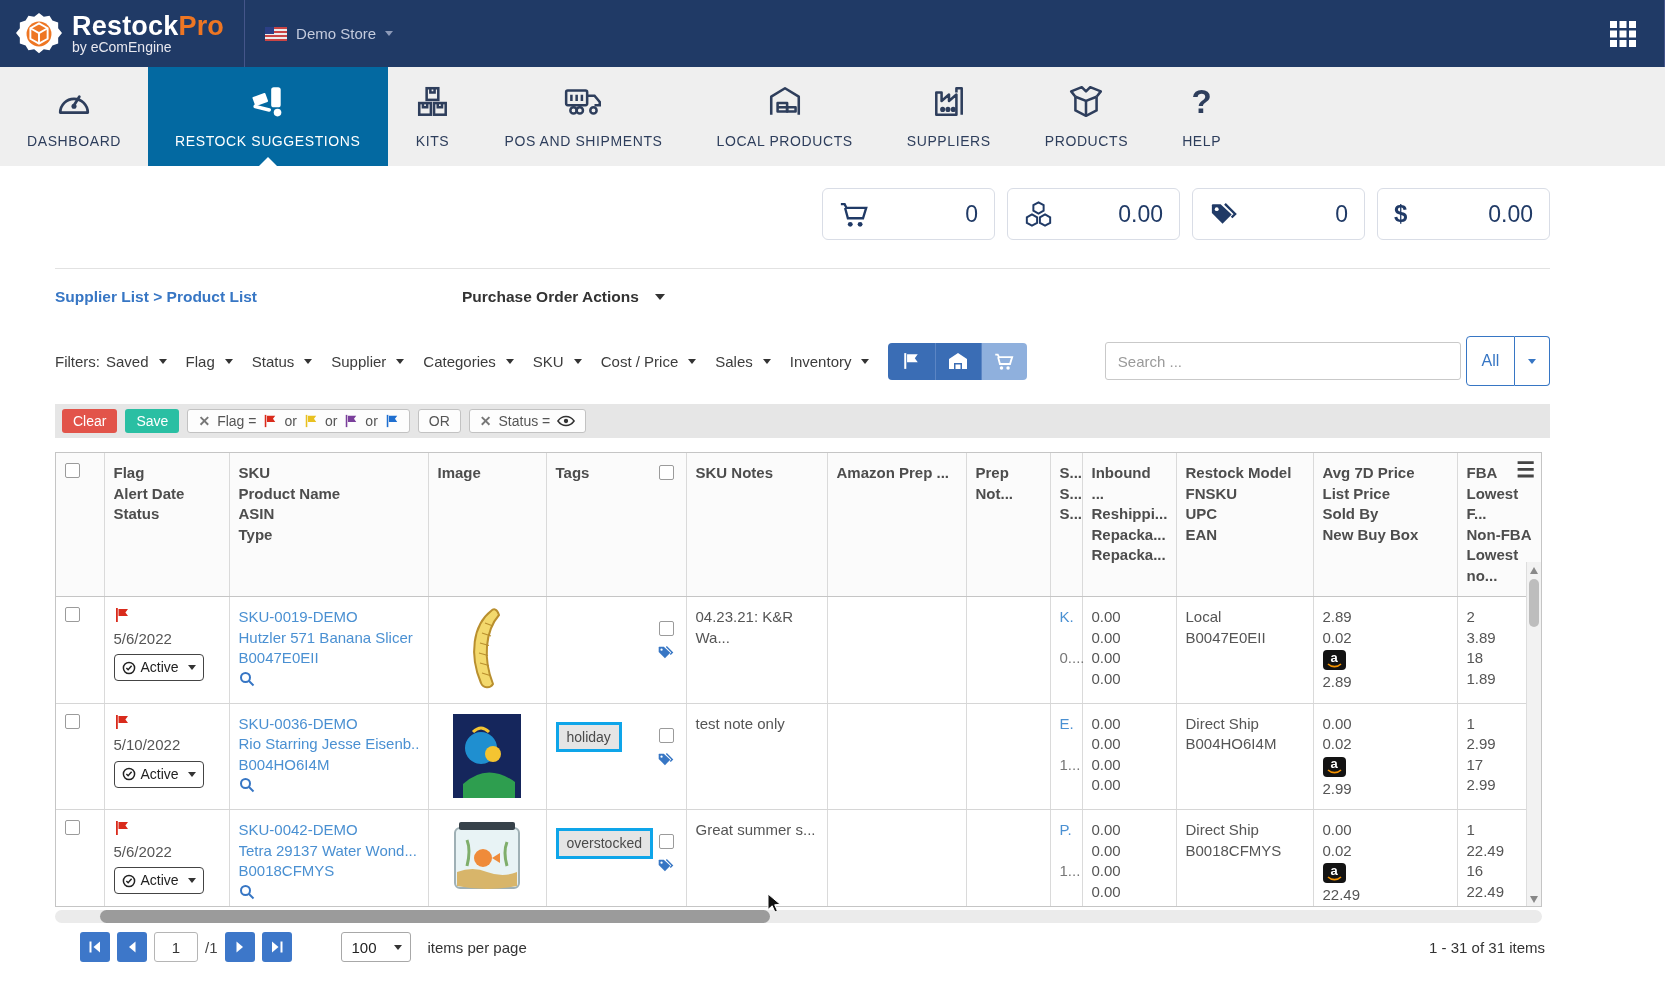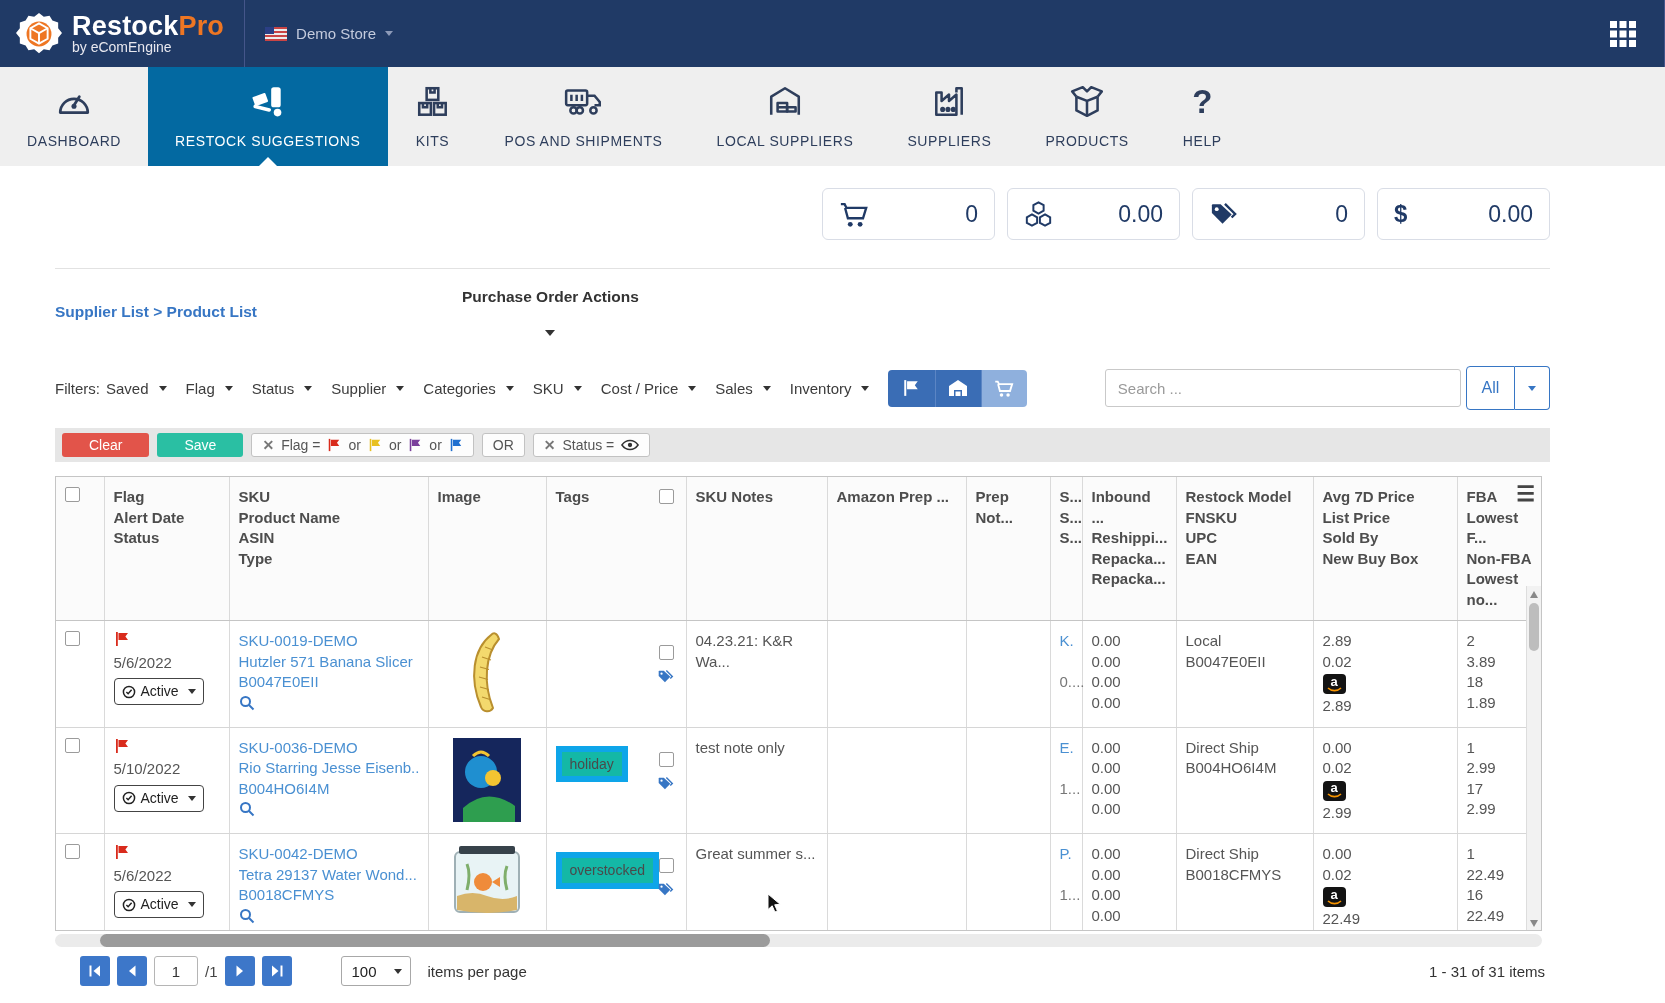--- a/index.html
+++ b/index.html
@@ -38,41 +38,41 @@
   .card { width:173px; height:52px; border:1px solid #d9dde6; border-radius:6px; display:flex; align-items:center; justify-content:space-between; padding:0 16px; color:#203a66; }
   .card .val { font-size:23px; }
   .card svg, .card .dollar { color:#203a66; }
   .dollar { font-size:24px; font-weight:bold; }
 
   .rule { border:none; border-top:1px solid #e2e2e2; margin-top:28px; }
 
   .crumb-row { margin-top:19px; display:flex; align-items:center; }
   .breadcrumb { font-size:15.5px; font-weight:bold; color:#3776c4; }
   .breadcrumb a { color:#3776c4; text-decoration:none; cursor:pointer; }
-  .po-actions { margin-left:205px; font-size:15.5px; font-weight:bold; color:#333; display:flex; align-items:center; gap:24px; cursor:pointer;flex-direction:column; }
+  .po-actions { margin-left:205px; font-size:15.5px; font-weight:bold; color:#333; display:flex; align-items:center; gap:16px; cursor:pointer; }
 
   .filters-row { margin-top:30px; display:flex; align-items:center; font-size:15px; color:#3c3c3c; }
   .f-label { margin-right:6px; }
   .f-dd { display:flex; align-items:center; gap:10px; margin-right:19px; cursor:pointer; white-space:nowrap; }
   .f-dd .caret { color:#333; }
 
   .view-group { margin-left:auto; display:flex; border-radius:4px; overflow:hidden; }
   .view-btn { width:52px; height:37px; background:#3a6db5; color:#fff; display:flex; align-items:center; justify-content:center; cursor:pointer; }
   .view-btn + .view-btn { border-left:1px solid #5b85c4; }
   .view-btn.lite { background:#8fb0dd; }
 
   .search-box { margin-left:78px; width:400px; height:38px; border:1px solid #c9c9c9; border-radius:3px; font-size:15px; padding-left:12px; color:#444; }
   .search-box::placeholder { color:#9a9a9a; }
-  .all-group { display:flex; margin-left:5px; height:44px; }
+  .all-group { display:flex; margin-left:5px; height:50px; }
   .all-btn { border:1px solid #3776c4; background:#fff; color:#3776c4; font-size:16px; width:49px; border-radius:4px 0 0 4px; cursor:pointer; }
   .all-caret { border:1px solid #3776c4; border-left:none; background:#fff; color:#3776c4; width:35px; border-radius:0 4px 4px 0; display:flex; align-items:center; justify-content:center; cursor:pointer; }
 
   
   .chipbar { margin-top:18px; background:#e6e6e6; padding:5px 7px; display:flex; align-items:center; gap:8px; }
-  .pill { border:none; border-radius:3px; color:#fff; font-size:14px; padding:4px 27px; cursor:pointer; font-family:inherit; }
+  .pill { border:none; border-radius:3px; color:#fff; font-size:14px; padding:4px 11px; cursor:pointer; font-family:inherit; }
   .pill.clear { background:#e2544a; }
   .pill.save { background:#2abfa3; }
   .chip { background:#fdfdfd; border:1px solid #c2c2c2; border-radius:3px; color:#555; font-size:14px; padding:3px 10px; display:flex; align-items:center; gap:7px; }
   .chip .x { color:#777; font-weight:bold; cursor:pointer; font-size:14px; }
   .mini-flag { display:inline-flex; }
 
   
   .table-wrap { position:relative; margin-top:14px; height:455px; overflow:hidden; border:1px solid #c5c5c5; width:1487px; }
   table { border-collapse:collapse; table-layout:fixed; width:1485px; font-size:15px; color:#555; }
   th, td { border-right:1px solid #dadada; vertical-align:top; padding:10px 9px; text-align:left; }
@@ -81,21 +81,21 @@
   tbody tr { height:103px; }
   tbody td { border-bottom:1px solid #d6d6d6; line-height:20.5px; }
   .cb { width:15px; height:15px; appearance:none; -webkit-appearance:none; border:1.6px solid #9b9b9b; border-radius:2px; background:#fff; cursor:pointer; display:inline-block; }
   a.tlink { color:#4a90d2; text-decoration:none; display:block; white-space:nowrap; overflow:hidden; cursor:pointer; }
   .flagcell .date { color:#555; }
   .status-sel { margin-top:5px; border:1px solid #444; border-radius:4px; width:90px; height:27px; display:flex; align-items:center; gap:5px; padding:0 7px; font-size:14px; color:#222; cursor:pointer; background:#fff; }
   .status-sel .sc { margin-left:auto; color:#333; }
   .mag { color:#3776c4; display:inline-block; margin-top:2px; cursor:pointer; }
   .thumb { display:flex; justify-content:center; }
   .tagcell { position:relative; }
-  .tagchip { display:inline-block; background:#14b8a6; border:6px solid #0ea5e9; color:#4a4a4a; font-size:14px; padding:2px 8px; margin-top:8px; }
+  .tagchip { display:inline-block; background:#e5e5e5; border:3px solid #0ea5e9; color:#4a4a4a; font-size:14px; padding:2px 8px; margin-top:8px; }
   .tag-cb { position:absolute; top:24px; right:12px; }
   .tagicon { position:absolute; top:48px; right:12px; color:#3776c4; cursor:pointer; }
   .th-tag-cb { position:absolute; top:12px; right:12px; }
   .cols-btn { position:absolute; top:6px; right:6px; font-size:21px; color:#444; cursor:pointer; line-height:1; }
   .supbot { margin-top:20.5px; color:#777; }
   .amz { width:23px; height:20px; background:#131313; border-radius:4px; color:#fff; font-size:13px; font-weight:bold; display:flex; flex-direction:column; align-items:center; justify-content:center; line-height:10px; margin:2px 0; }
   .amz svg { display:block; }
 
   
   .vscroll { position:absolute; top:109px; right:0; width:15px; height:346px; background:#f2f2f2; border-left:1px solid #ddd; }
@@ -207,21 +207,21 @@
       </svg>
       <span class="tab-label">POS AND SHIPMENTS</span>
     </div>
     <div class="tab">
       <svg width="36" height="36" viewBox="0 0 34 34" fill="none" stroke="currentColor" stroke-width="2.4" stroke-linejoin="round">
         <path d="M4 29V12l13-8 13 8v17"></path>
         <rect x="10" y="18" width="9" height="8"></rect>
         <rect x="19" y="22" width="8" height="4"></rect>
         <path d="M10 22h9"></path>
       </svg>
-      <span class="tab-label">LOCAL SUPPLIERS</span>
+      <span class="tab-label">LOCAL PRODUCTS</span>
     </div>
     <div class="tab">
       <svg width="36" height="36" viewBox="0 0 34 34" fill="none" stroke="currentColor" stroke-width="2.4" stroke-linejoin="round">
         <path d="M5 29V8h5v8l7-6v6l7-6v19z"></path>
         <path d="M24 8V4h5v25"></path>
         <circle cx="11" cy="24" r="1.2" fill="currentColor"></circle>
           <circle cx="16" cy="24" r="1.2" fill="currentColor"></circle>
           <circle cx="21" cy="24" r="1.2" fill="currentColor"></circle>
       </svg>
       <span class="tab-label">SUPPLIERS</span>

